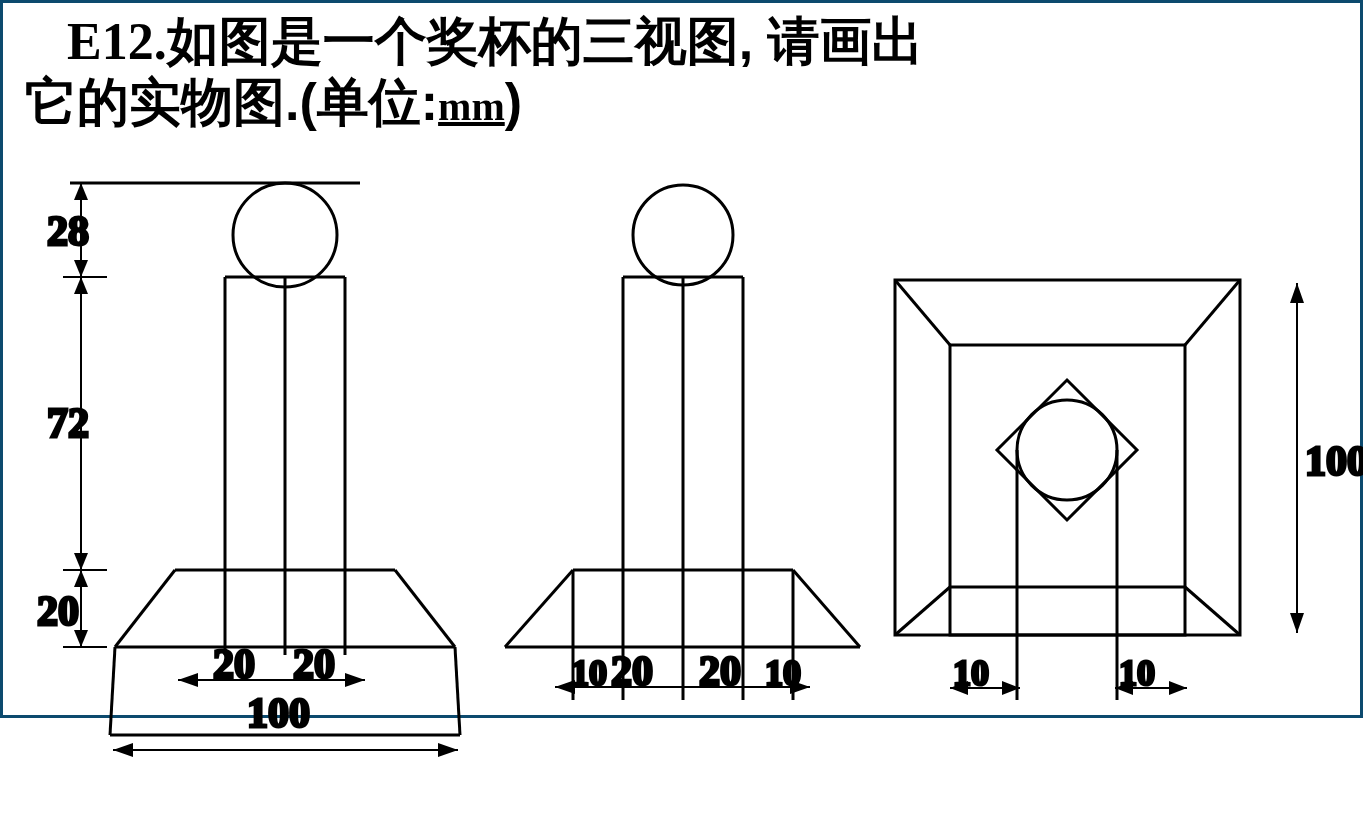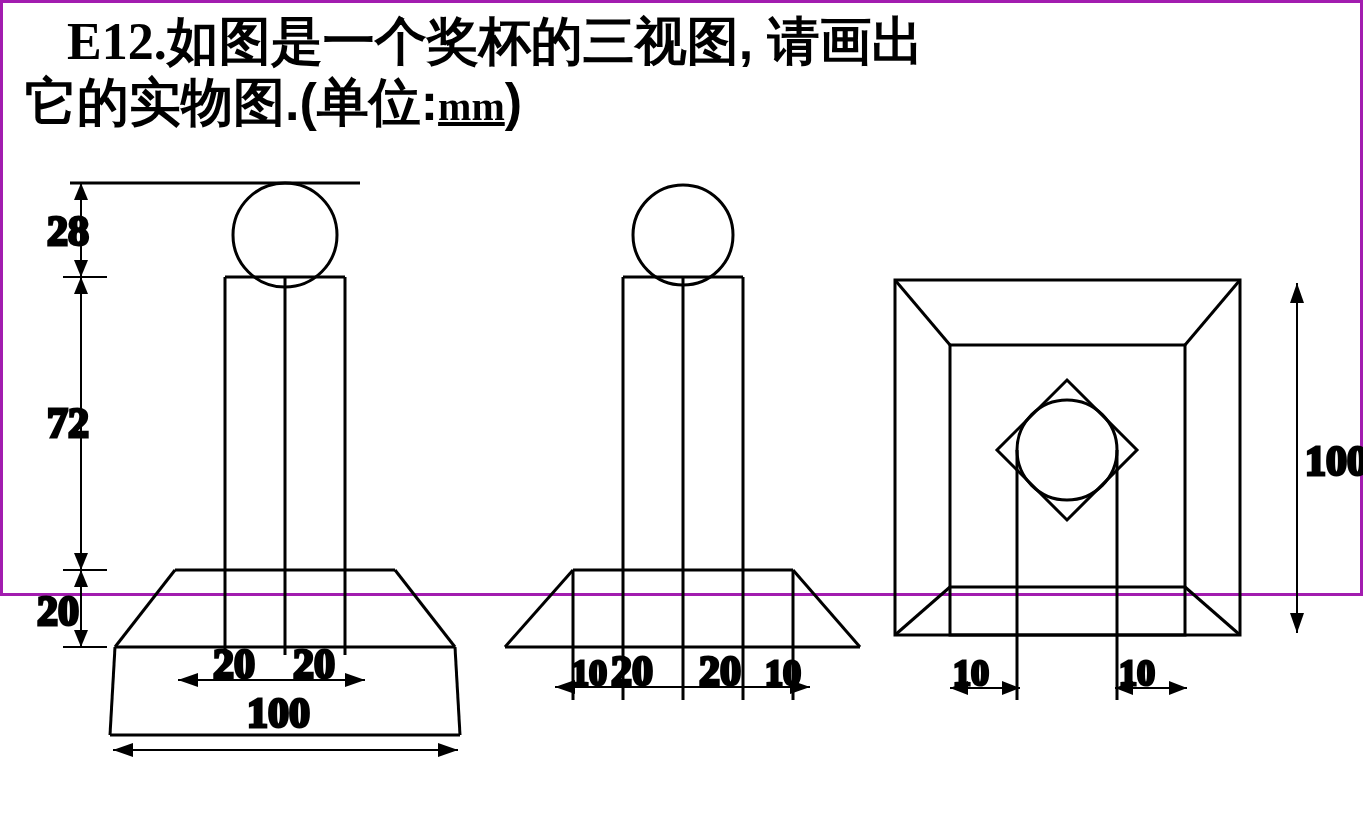--- a/index.html
+++ b/index.html
@@ -9,23 +9,23 @@
   }
   body {
     width: 1363px;
     height: 839px;
     font-family: "Liberation Serif", serif;
     overflow: hidden;
   }
   #slide {
     position: relative;
     width: 1363px;
-    height: 596px;
+    height: 718px;
     box-sizing: border-box;
-    border: 3px solid #a21caf;
+    border: 3px solid #0c4a6e;
     background: #ffffff;
   }
   #question {
     position: absolute;
     left: 22px;
     top: 8px;
     width: 1310px;
     font-family: "Liberation Sans", sans-serif;
     font-weight: bold;
     font-size: 52px;

